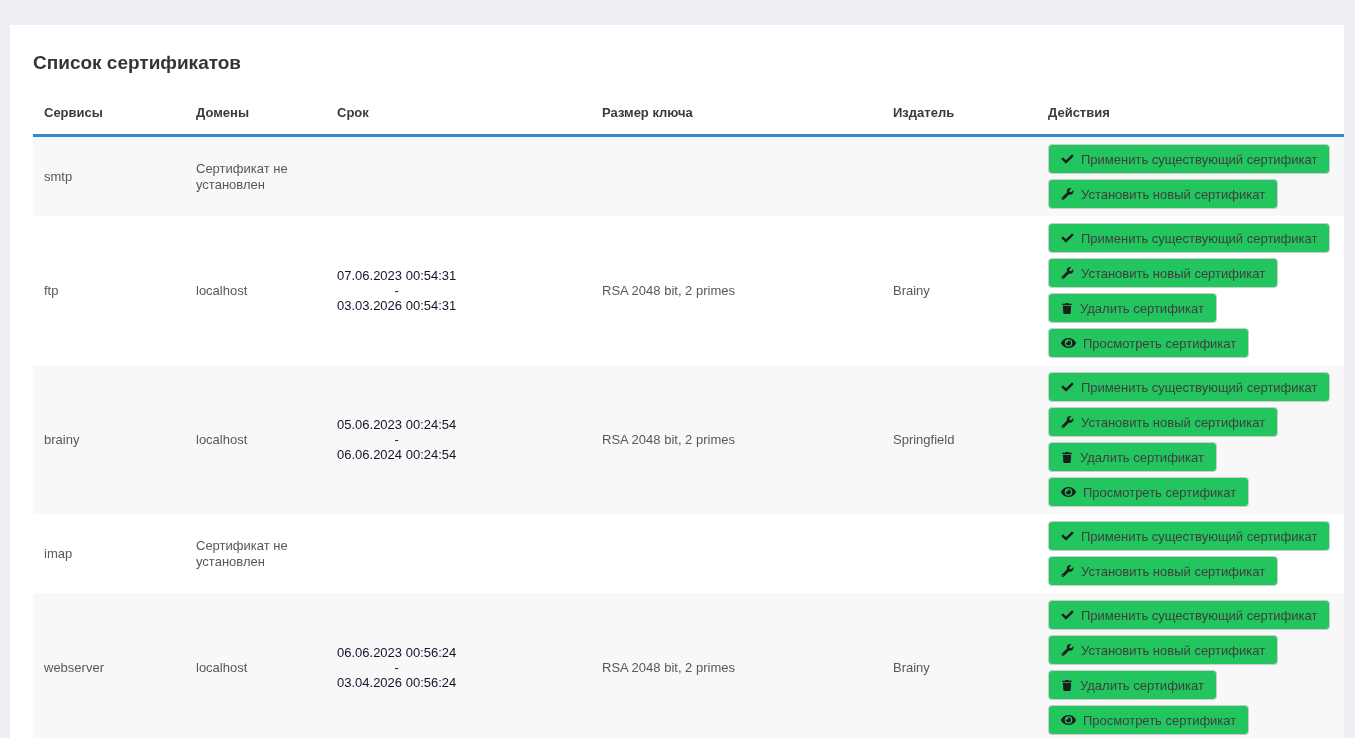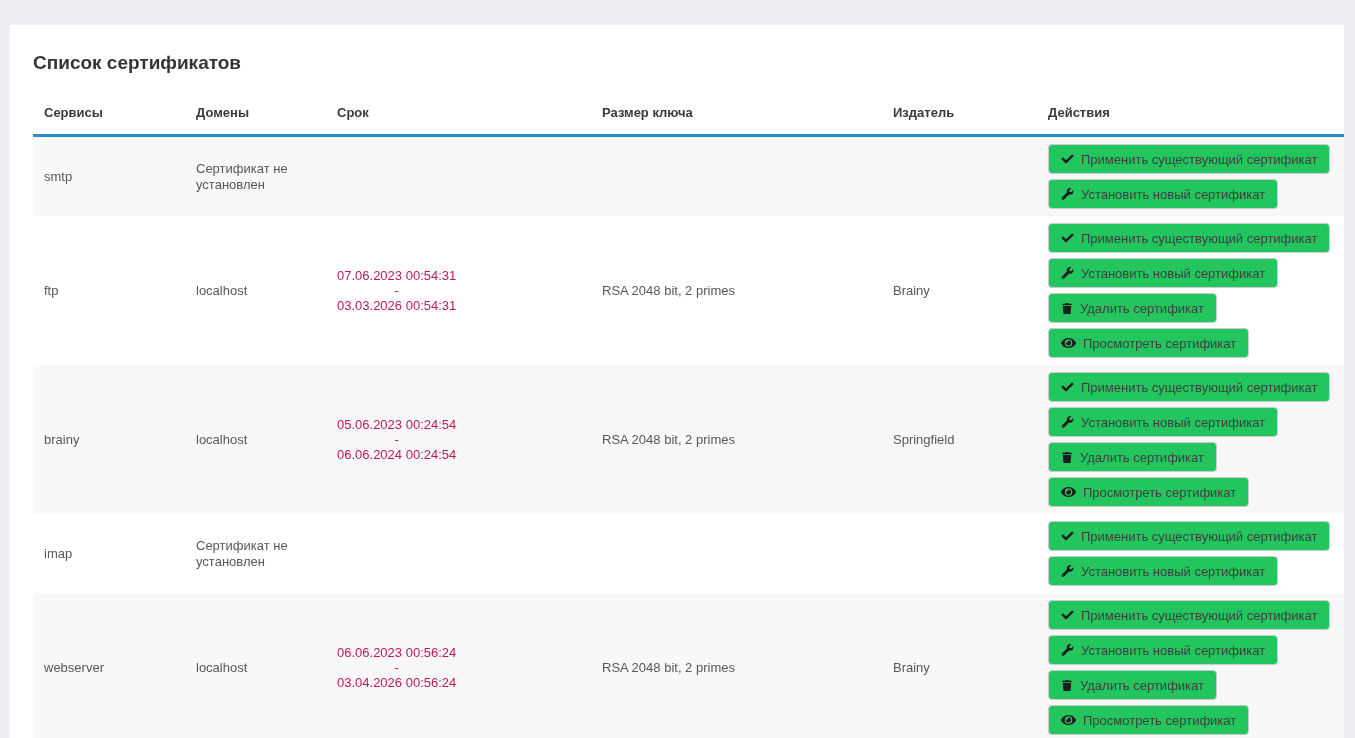--- a/index.html
+++ b/index.html
@@ -43,21 +43,21 @@
     vertical-align: middle;
     font-size: 13px;
     color: #55585c;
     line-height: 16px;
   }
   .cert-table tbody tr:nth-child(odd) { background: #f8f8f9; }
   .term {
     display: inline-block;
     text-align: center;
     line-height: 15px;
-    color: #be185d;
+    color: #0f172a;
   }
   .actions { display: flex; flex-direction: column; align-items: flex-start; }
   .btn {
     display: flex;
     align-items: center;
     gap: 7px;
     height: 30px;
     padding: 0 12px;
     margin: 5px 0 0 0;
     background: #22c55e;

